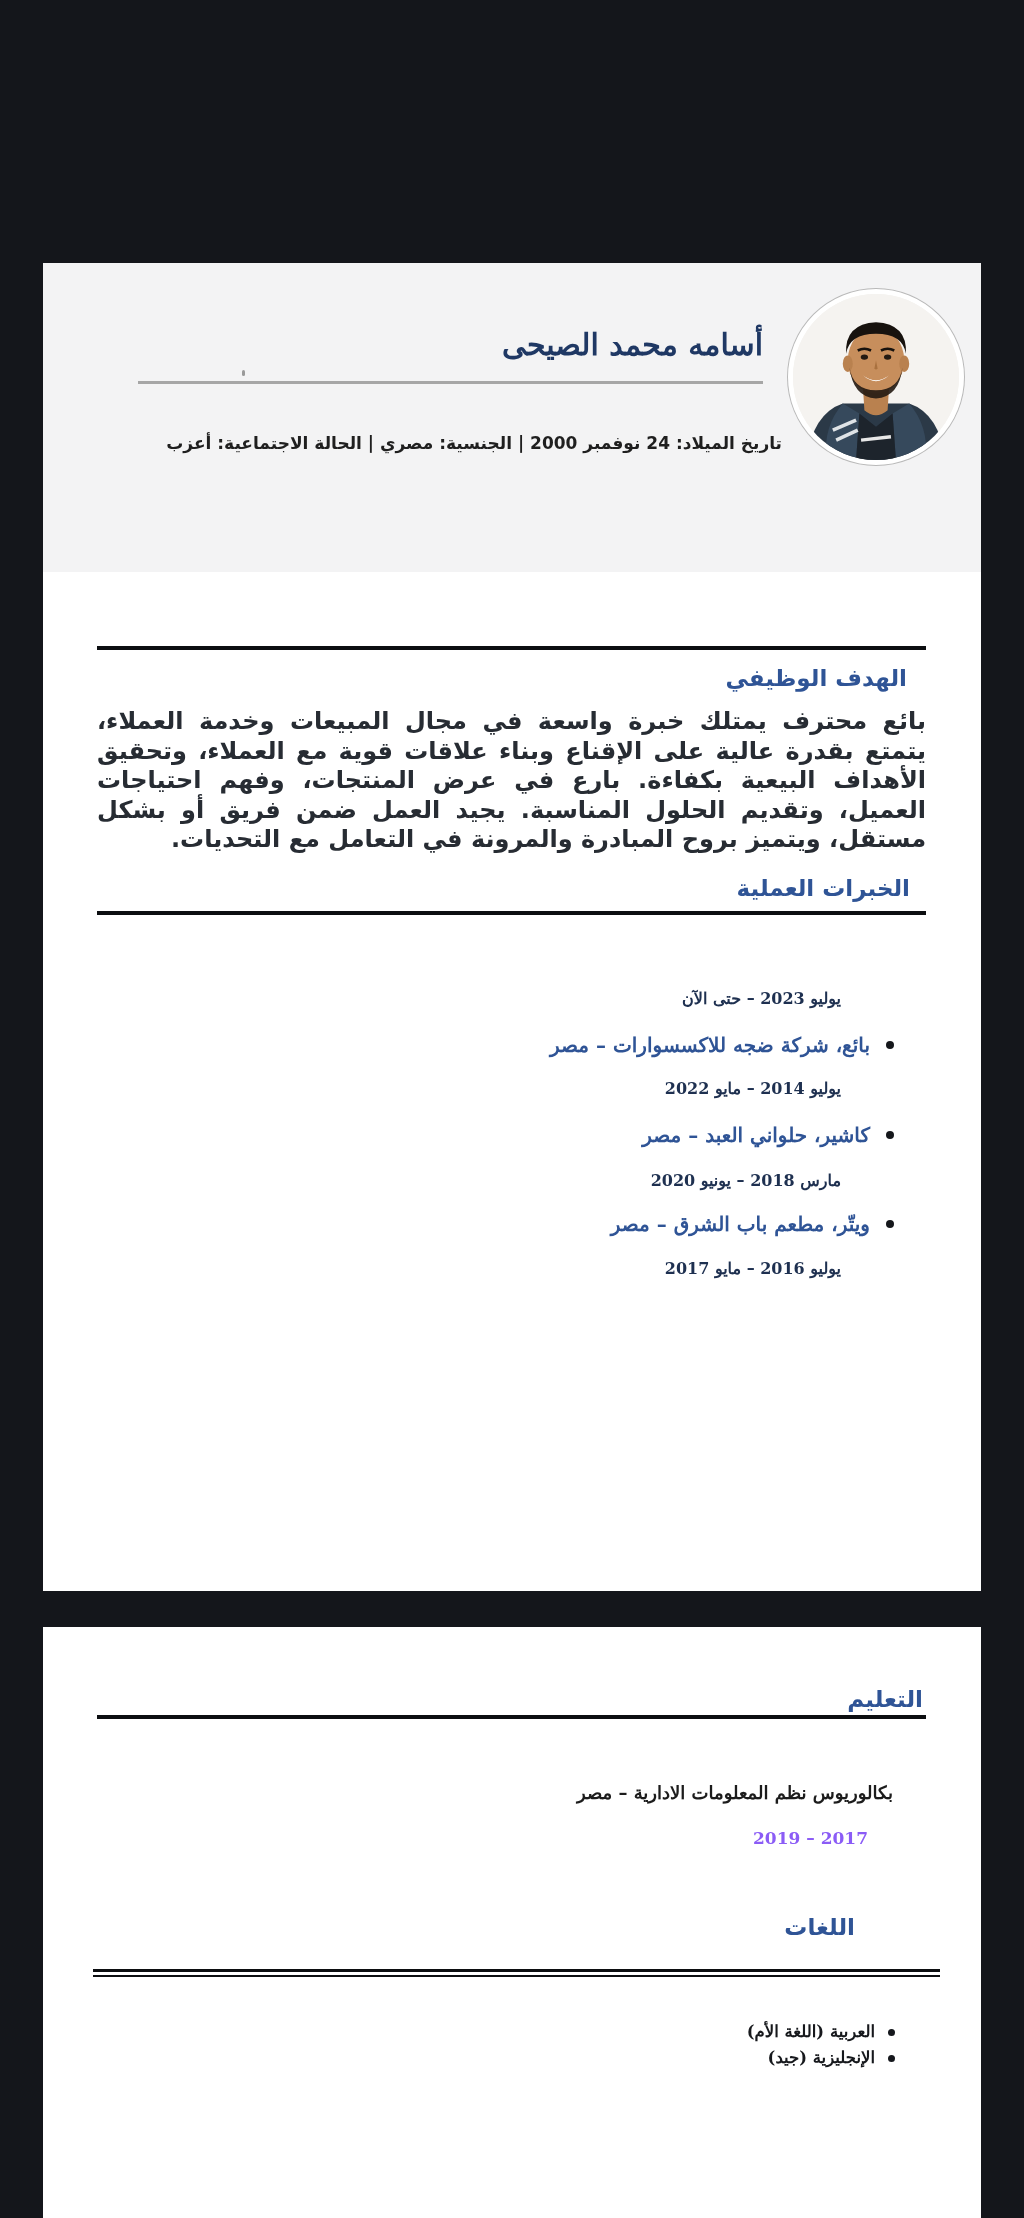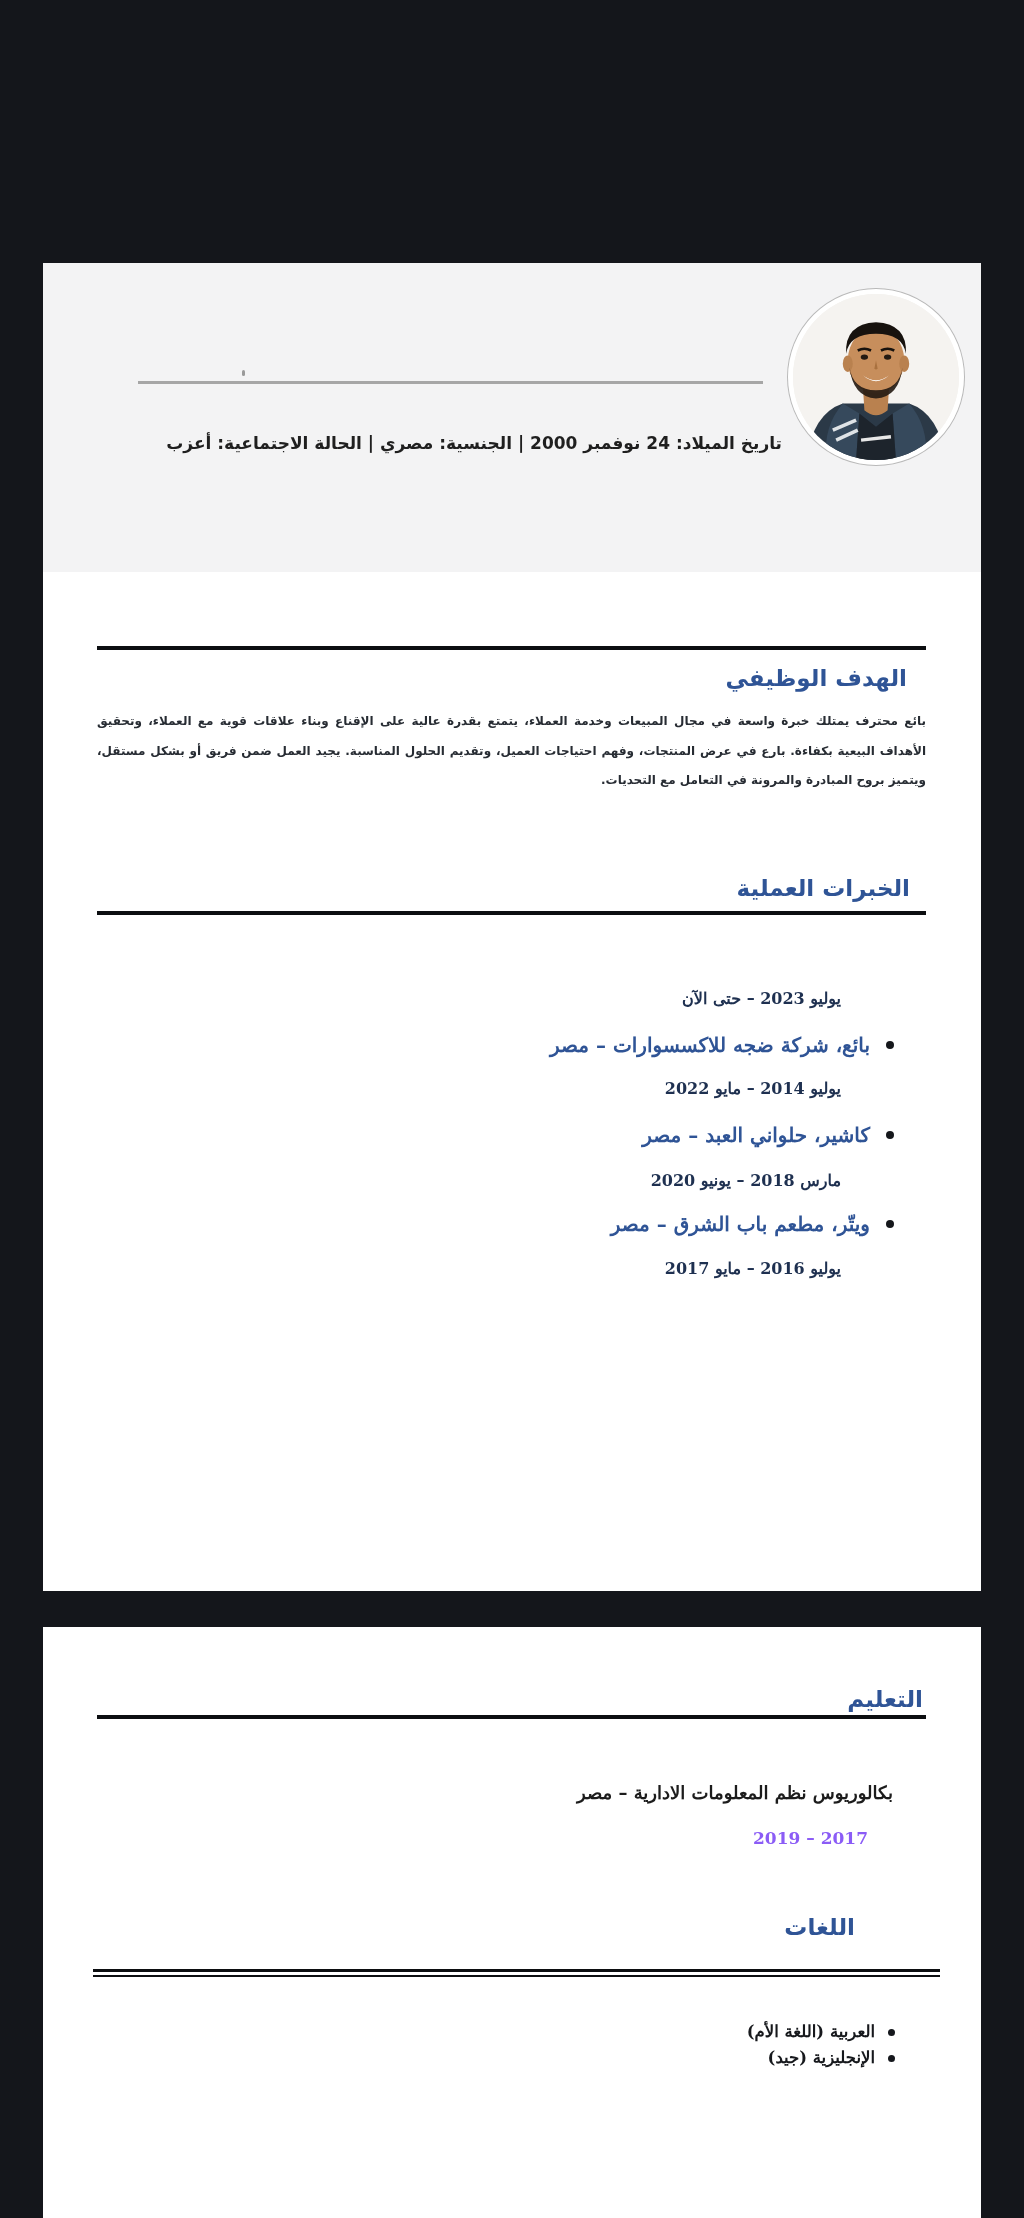--- a/index.html
+++ b/index.html
@@ -49,21 +49,21 @@
   }
 
   .sec-title{
     position:absolute;
     font-size:23px;font-weight:bold;color:#2f5496;
     line-height:34px;white-space:nowrap;
   }
 
   .objective-text{
     position:absolute;top:444px;left:54px;width:829px;
-    font-size:12px;font-weight:bold;color:#272c33;
+    font-size:24px;font-weight:bold;color:#272c33;
     line-height:29.5px;text-align:justify;
   }
 
   .entry-title{
     position:absolute;
     font-family:"DejaVu Serif","Liberation Serif",serif;
     font-size:20px;font-weight:bold;color:#2f5496;
     line-height:30px;white-space:nowrap;
   }
   .entry-title::before{
@@ -135,20 +135,21 @@
 
         <ellipse cx="43" cy="38" rx="2.2" ry="1.6" fill="#241a12"></ellipse>
         <ellipse cx="57" cy="38" rx="2.2" ry="1.6" fill="#241a12"></ellipse>
 
         <path d="M39 34 Q43 32 47 34 M53 34 Q57 32 61 34" stroke="#17120e" stroke-width="1.6" fill="none"></path>
 
         <path d="M50 40 L49 45 Q50 46 51 45 Z" fill="#a9713f"></path>
       </svg>
     </div>
 
+    <div class="name rtl">أسامه محمد الصيحى</div>
     <div class="name-rule"></div>
     <div class="speck"></div>
     <div class="contact contact2 rtl">تاريخ الميلاد: 24 نوفمبر 2000 | الجنسية: مصري | الحالة الاجتماعية: أعزب</div>
   </div>
 
   <div class="rule" style="top:383px;"></div>
   <div class="sec-title rtl" style="top:398px;right:74px;">الهدف الوظيفي</div>
   <div class="objective-text rtl">بائع محترف يمتلك خبرة واسعة في مجال المبيعات وخدمة العملاء، يتمتع بقدرة عالية على الإقناع وبناء علاقات قوية مع العملاء، وتحقيق الأهداف البيعية بكفاءة. بارع في عرض المنتجات، وفهم احتياجات العميل، وتقديم الحلول المناسبة. يجيد العمل ضمن فريق أو بشكل مستقل، ويتميز بروح المبادرة والمرونة في التعامل مع التحديات.</div>
 
   <div class="sec-title rtl" style="top:608px;right:71px;">الخبرات العملية</div>

